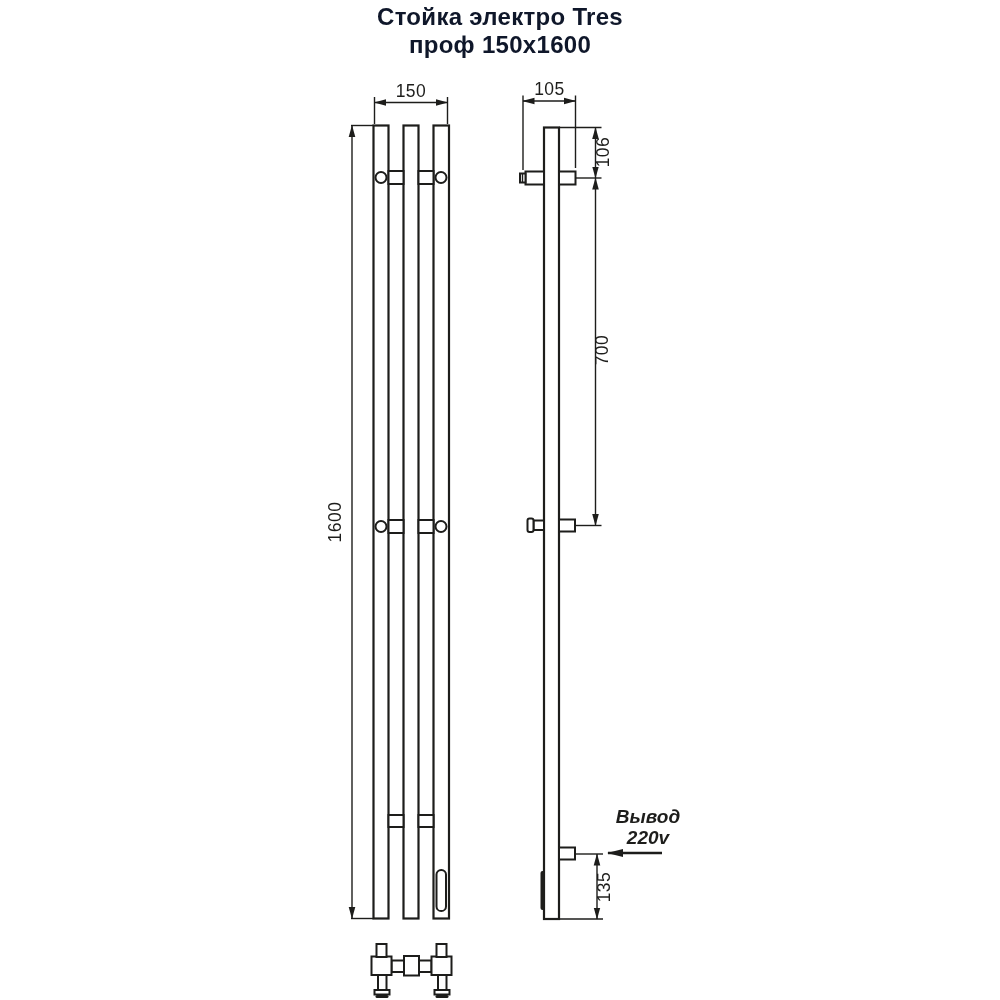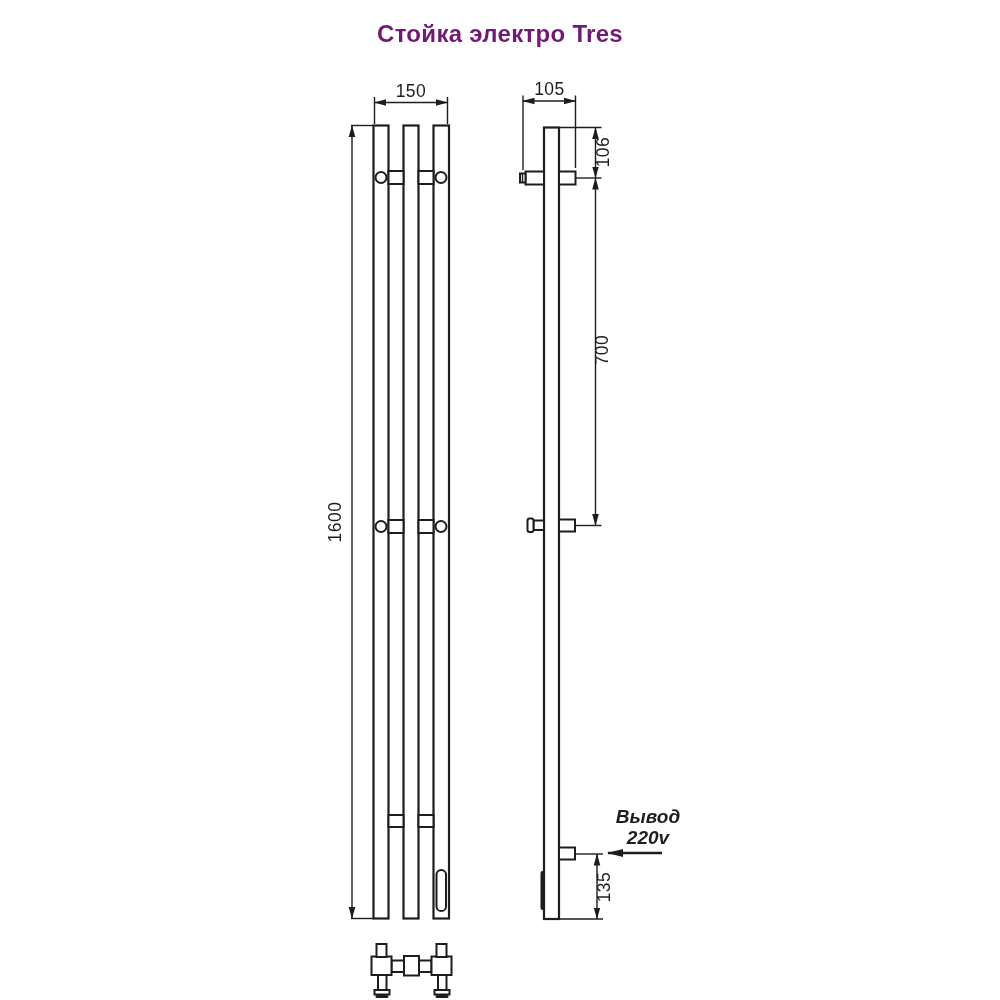--- a/index.html
+++ b/index.html
@@ -1,35 +1,36 @@
 <!DOCTYPE html>
 <html><head>
 <meta charset="utf-8">
 <style>
   html,body{margin:0;padding:0;background:#ffffff;}
   .page{position:relative;width:1000px;height:1000px;background:#ffffff;overflow:hidden;
         font-family:"Liberation Sans",sans-serif;color:#1d1d1b;}
-  .title{position:absolute;top:20px;left:0;width:100%;text-align:center;
-         font-weight:700;font-size:24px;line-height:28px;letter-spacing:.3px;color:#701a75;}
+  .title{position:absolute;top:3px;left:0;width:100%;text-align:center;
+         font-weight:700;font-size:24px;line-height:28px;letter-spacing:.3px;color:#0f172a;}
   .outlet-note{position:absolute;left:598px;top:806px;width:100px;text-align:center;
                font-weight:700;font-style:italic;font-size:19px;line-height:21px;color:#1d1d1b;}
   svg{position:absolute;left:0;top:0;}
   .shape{fill:#ffffff;stroke:#1d1d1b;stroke-width:2.2;}
   .shape-thin{fill:#ffffff;stroke:#1d1d1b;stroke-width:2;}
   .solid{fill:#1d1d1b;stroke:none;}
   .dimline{stroke:#1d1d1b;stroke-width:1.4;fill:none;}
   .dimtext{font-family:"Liberation Sans",sans-serif;font-size:17.5px;fill:#1d1d1b;letter-spacing:.5px;}
 </style>
 </head>
 <body>
 
 <div class="page">
 
   <div class="title">
     <div>Стойка электро Tres</div>
+    <div>проф 150x1600</div>
   </div>
 
   <div class="outlet-note">
     <div>Вывод</div>
     <div>220v</div>
   </div>
 
   <svg width="1000" height="1000" viewBox="0 0 1000 1000">
     <defs>
       <marker id="arrow" viewBox="0 0 12 8" markerWidth="12" markerHeight="8" refX="11.5" refY="4" orient="auto-start-reverse" markerUnits="userSpaceOnUse">

